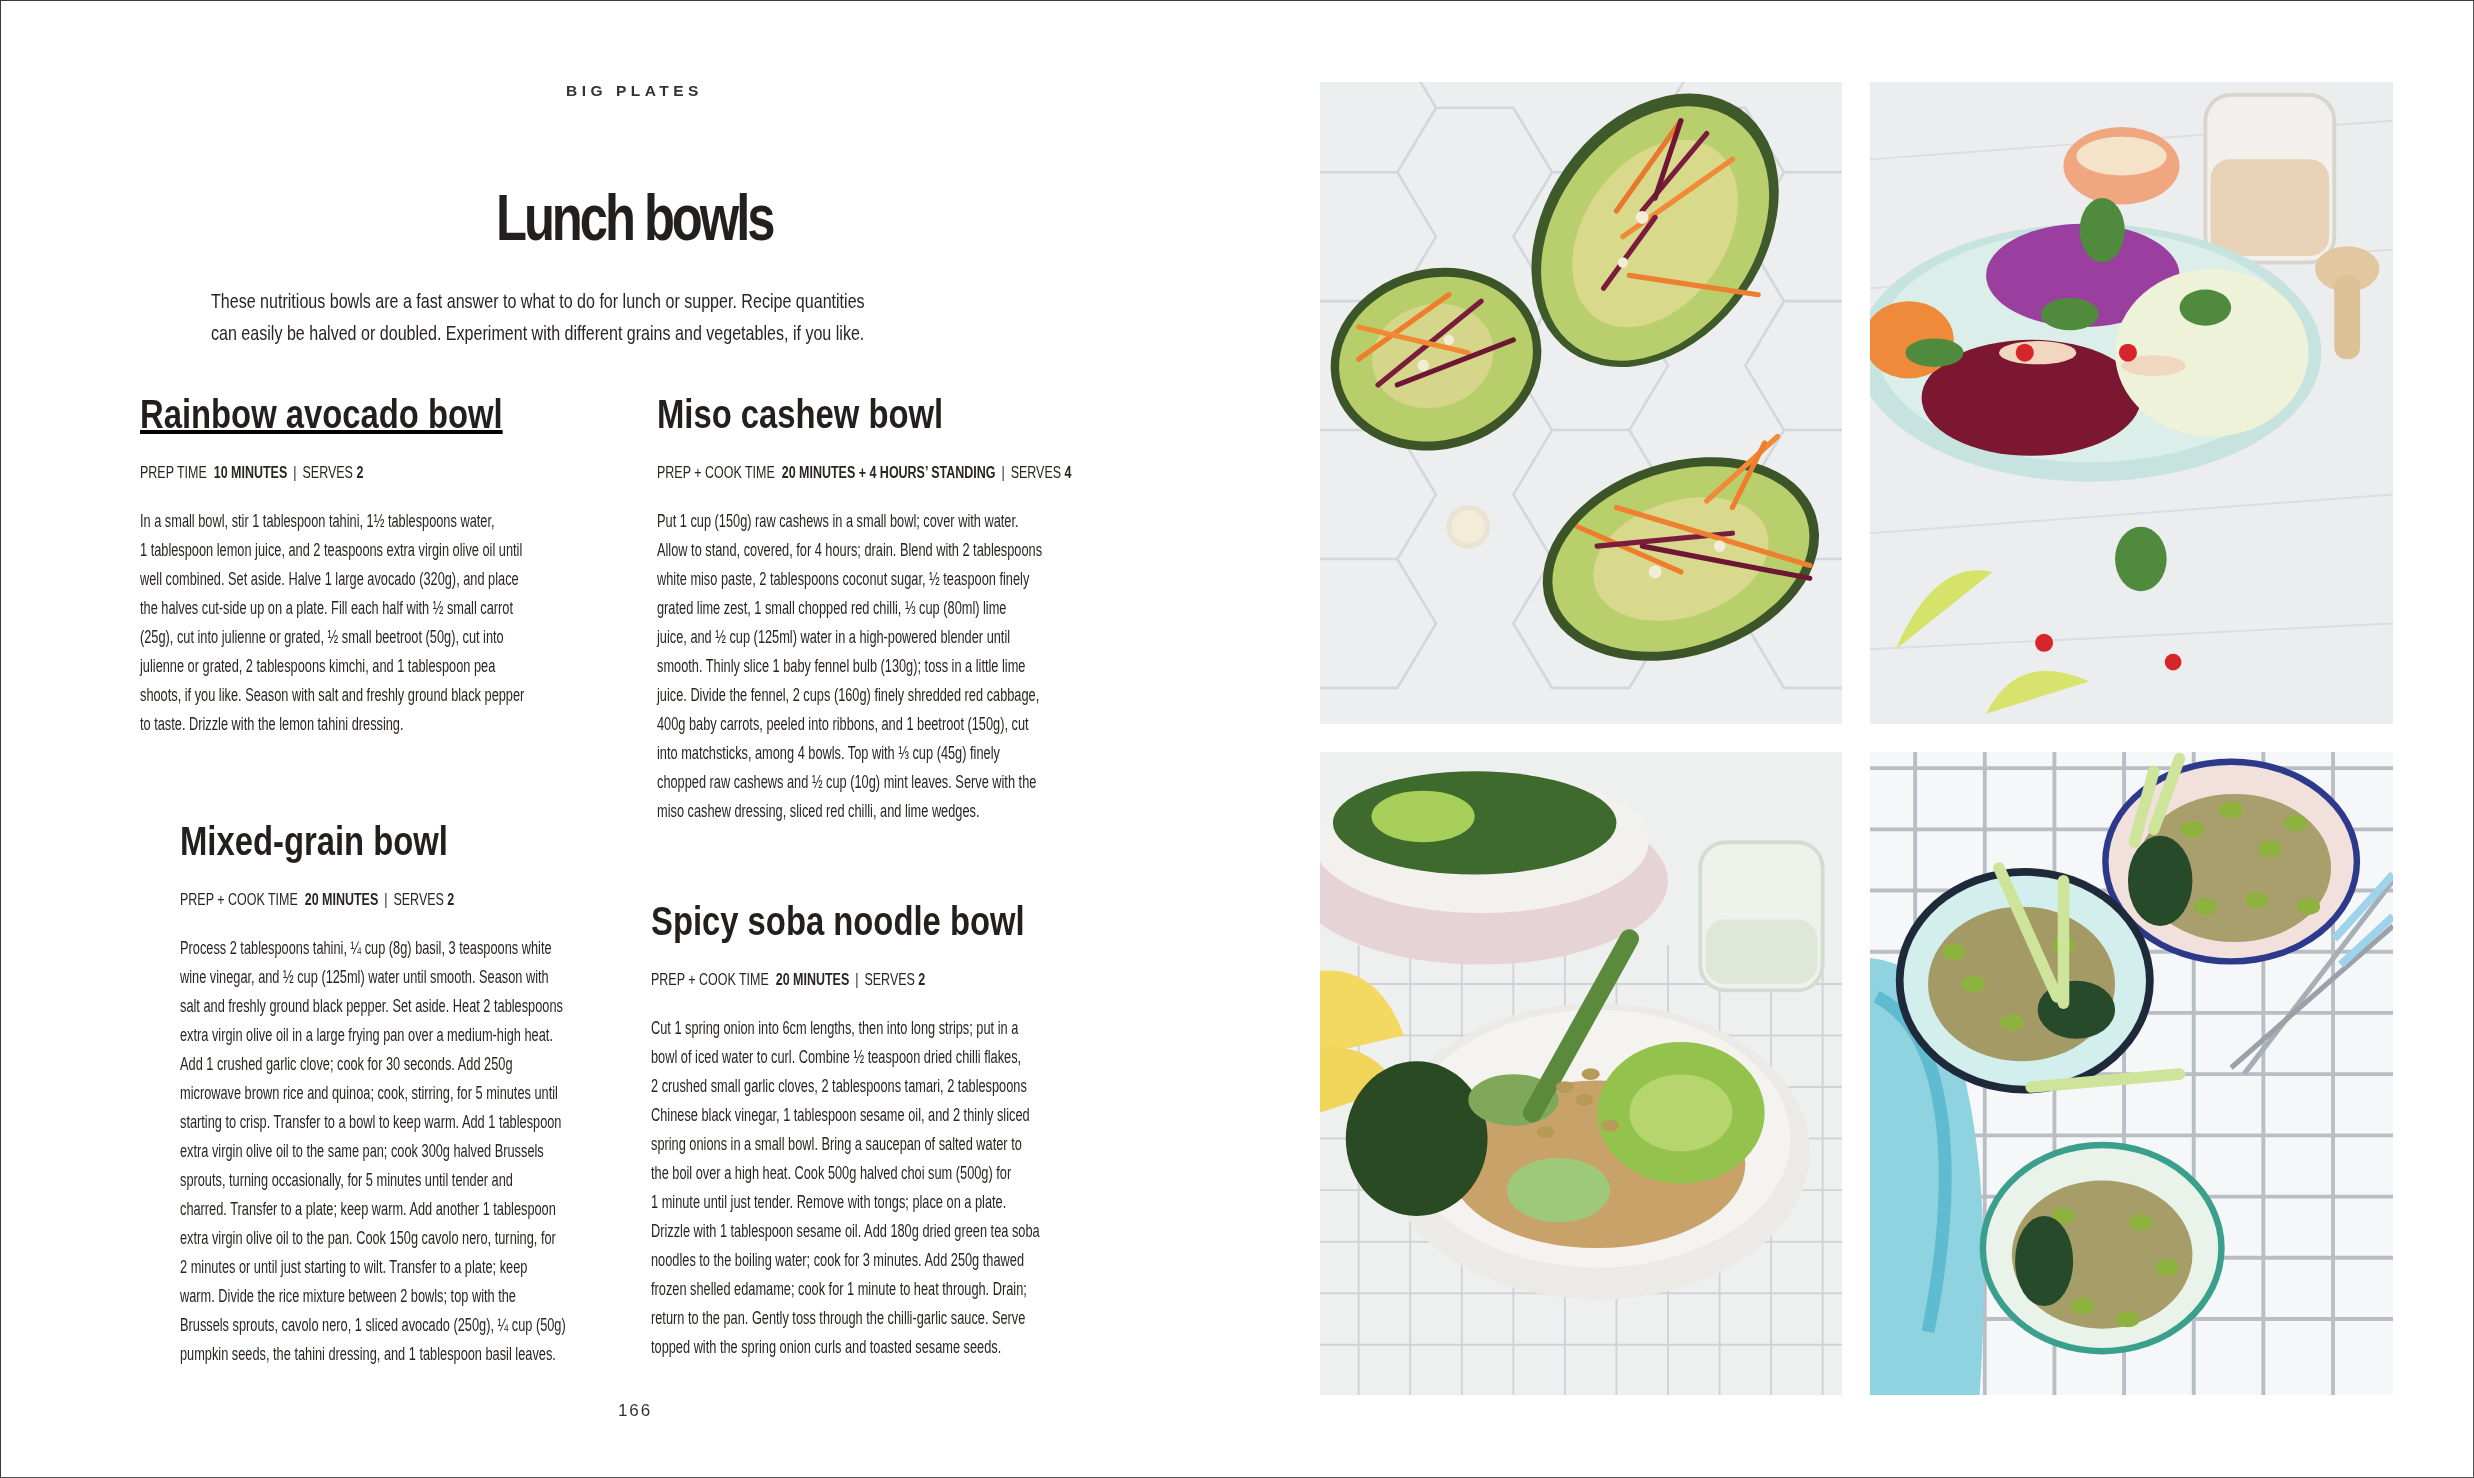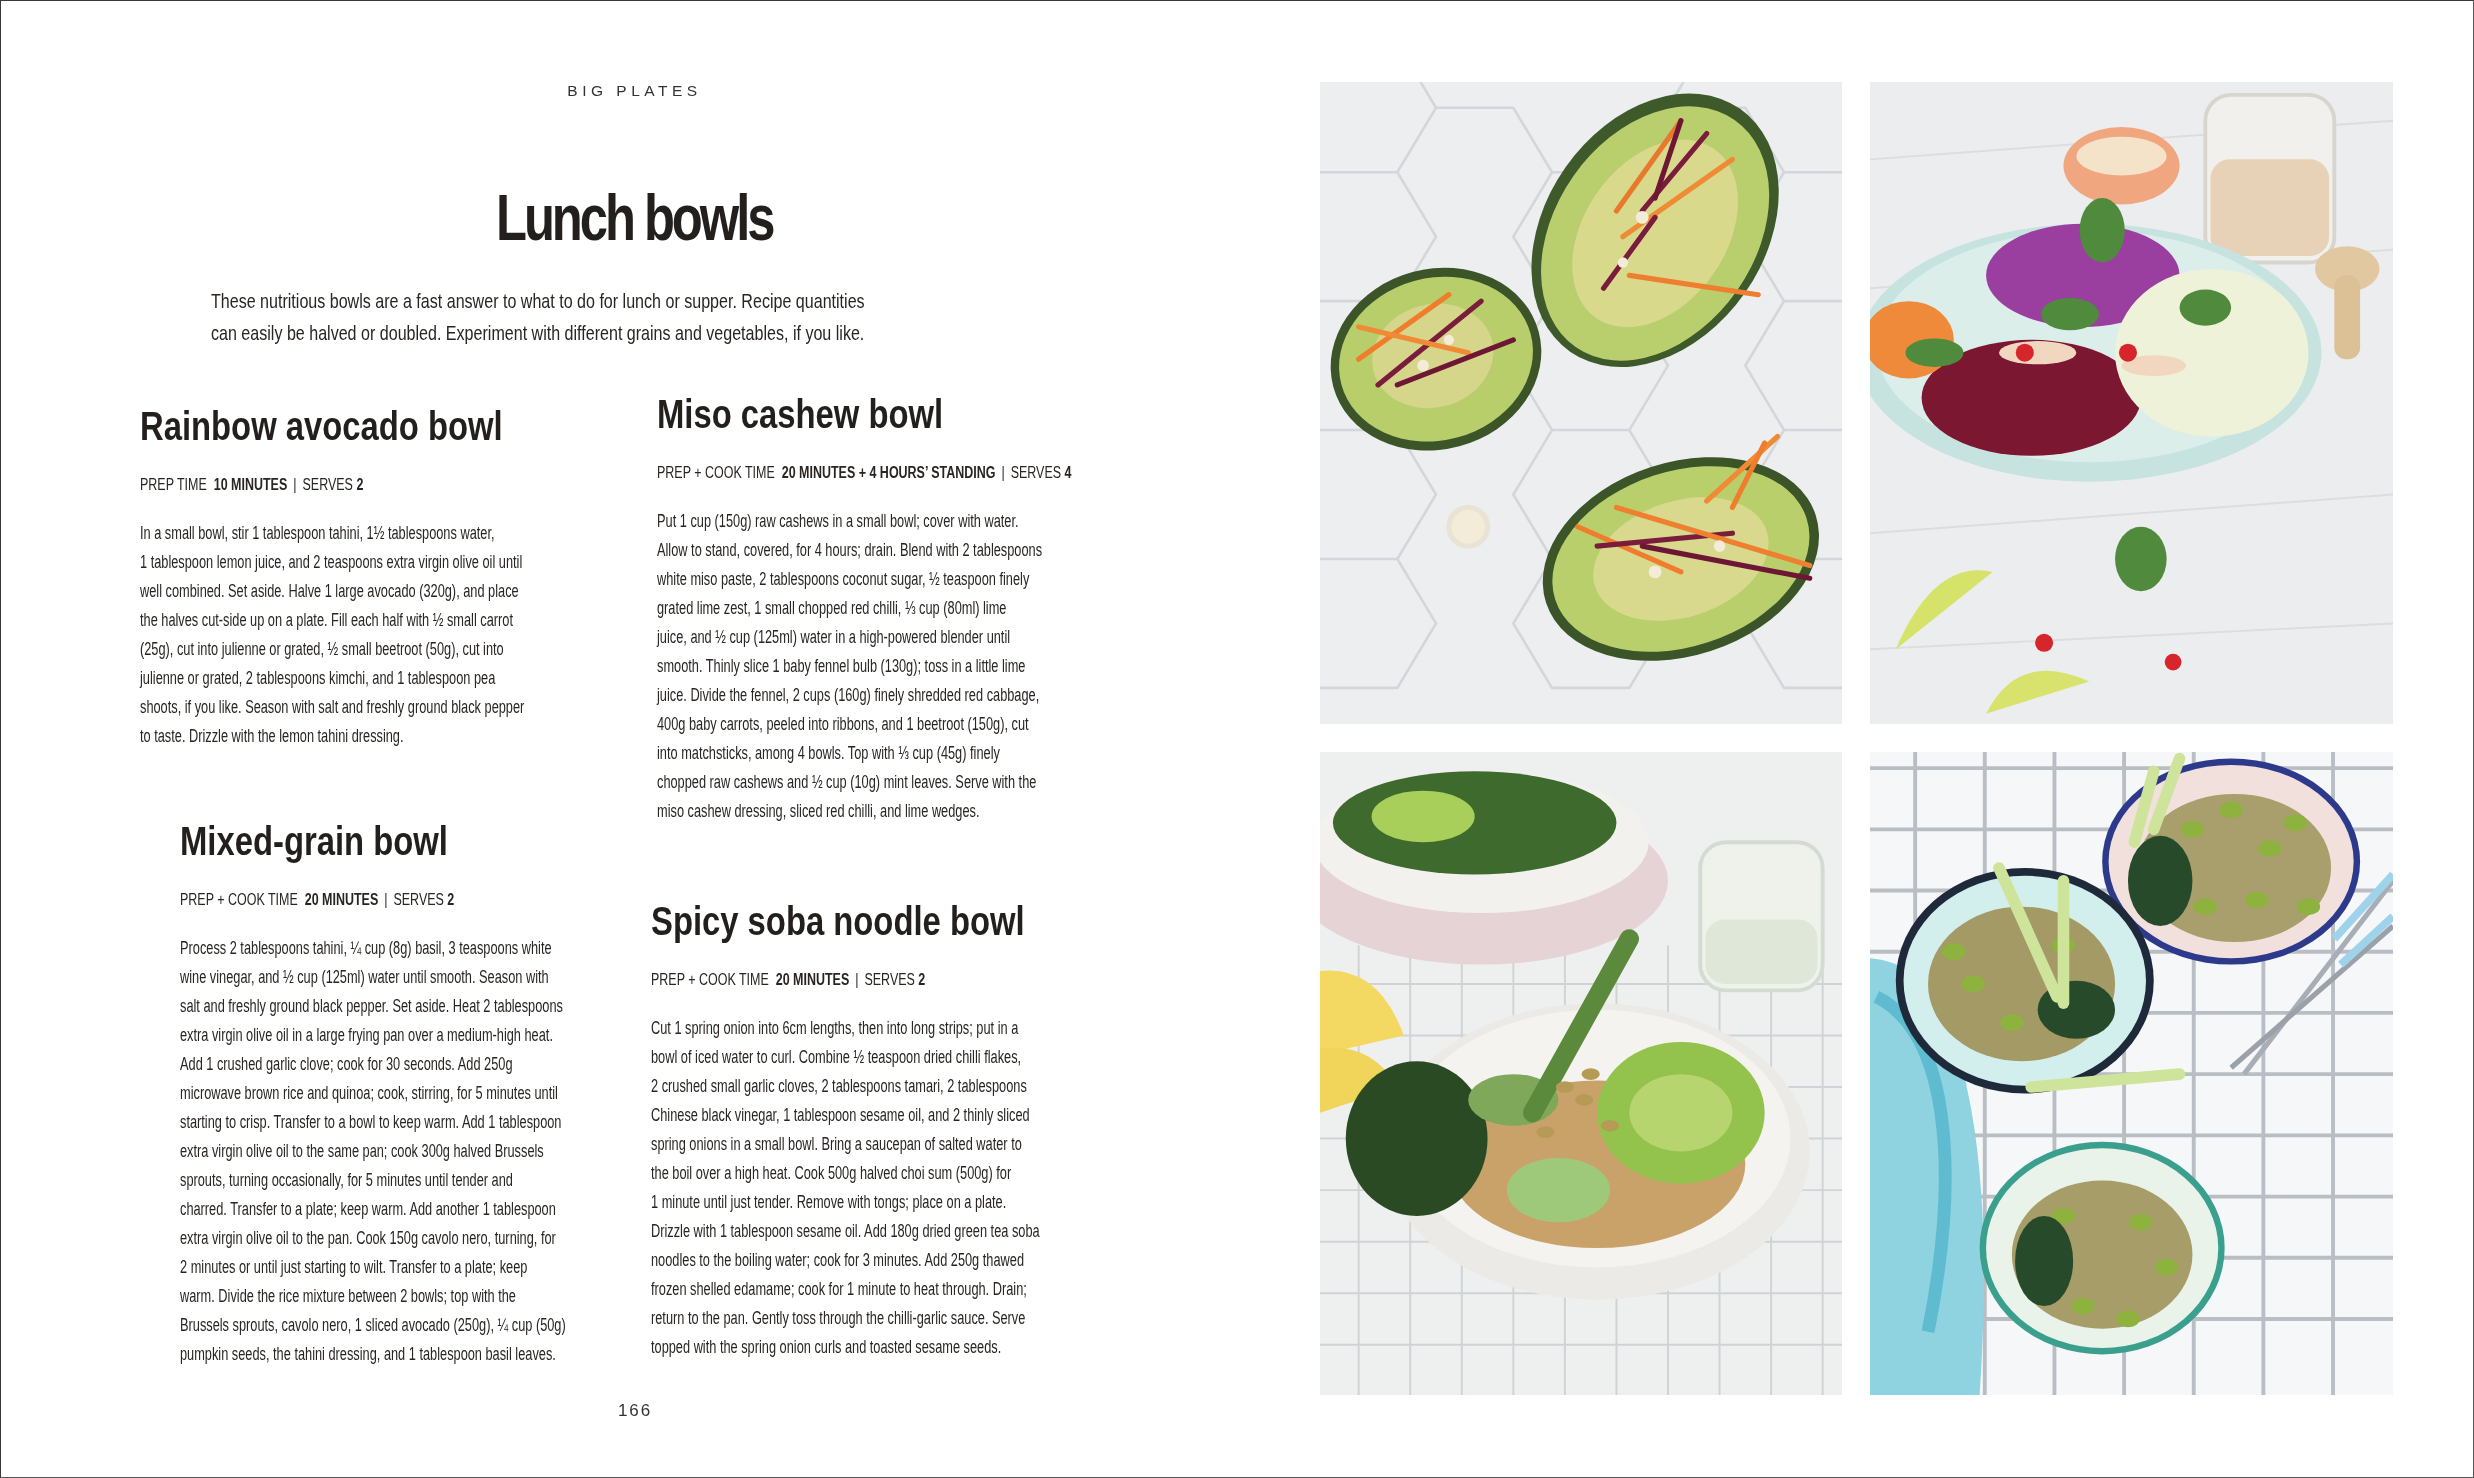--- a/index.html
+++ b/index.html
@@ -6,21 +6,21 @@
   body { width: 2475px; height: 1478px; position: relative; overflow: hidden; }
   .page {
     position: absolute; left: 0; top: 0; width: 2472px; height: 1476px;
     border-top: 1.3px solid #3a3a3a; border-left: 1.3px solid #3a3a3a;
     border-right: 1.3px solid #555; border-bottom: 1.3px solid #555;
     background: #ffffff;
   }
   .txt { position: absolute; color: #2a2522; font-family: "Liberation Sans", sans-serif; white-space: nowrap; transform-origin: 0 0; }
   .section-label {
     left: 0; width: 1267px; top: 81px; text-align: center;
-    font-size: 15.5px; letter-spacing: 4.5px; color: #333; font-weight: normal;
+    font-size: 15.5px; letter-spacing: 4.5px; color: #333; font-weight: bold;
   }
   .page-title {
     left: 0; width: 1267px; top: 179px; text-align: center;
     font-size: 65px; font-weight: bold; letter-spacing: -3.9px; color: #231f1c;
   }
   .intro { left: 210px; top: 284px; font-size: 20.6px; line-height: 32px; color: #2a2522; transform: scaleX(0.78); }
   .intro span { display: block; }
 
   .recipe { position: absolute; width: 477px; }
   .recipe h2 {
@@ -52,21 +52,21 @@
 
   <div class="txt section-label">BIG PLATES</div>
   <div class="txt page-title">
     <span style="display:inline-block; transform: scaleX(0.78);">Lunch bowls</span>
   </div>
   <div class="txt intro">
     <span>These nutritious bowls are a fast answer to what to do for lunch or supper. Recipe quantities</span>
     <span>can easily be halved or doubled. Experiment with different grains and vegetables, if you like.</span>
   </div>
 
-  <div class="recipe" style="left:139px; top:403px;">
+  <div class="recipe" style="left:139px; top:391px;text-decoration:underline;">
     <h2>Rainbow avocado bowl</h2>
     <div class="meta" style="left:0; top:72px;">
       <span>PREP TIME</span>&nbsp;
       <b>10 MINUTES</b><span class="sep">|</span><span>SERVES</span>&nbsp;<b>2</b>
     </div>
     <div class="body-text" style="left:0; top:115px;">
       <span>In a small bowl, stir 1 tablespoon tahini, 1½ tablespoons water,</span>
       <span>1 tablespoon lemon juice, and 2 teaspoons extra virgin olive oil until</span>
       <span>well combined. Set aside. Halve 1 large avocado (320g), and place</span>
       <span>the halves cut-side up on a plate. Fill each half with ½ small carrot</span>

